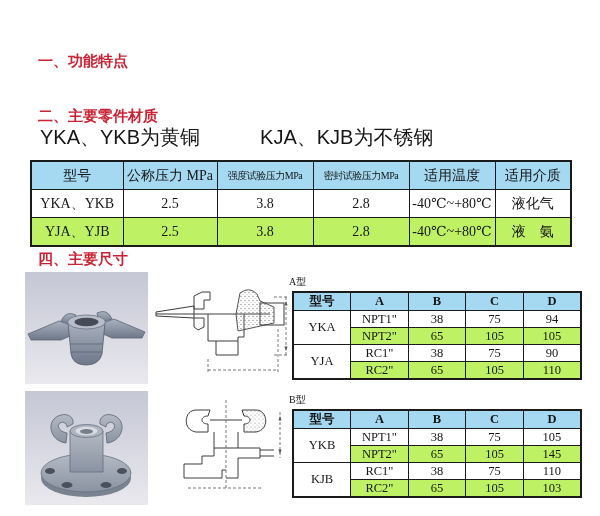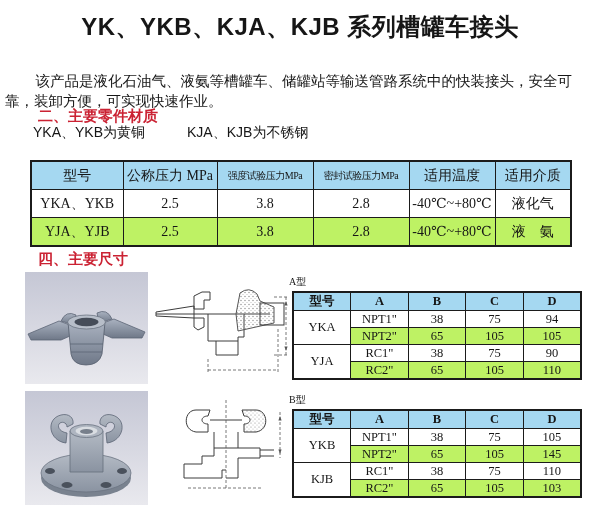--- a/index.html
+++ b/index.html
@@ -4,21 +4,21 @@
 <style>
   html,body{margin:0;padding:0;background:#ffffff;}
   .canvas{position:relative;width:600px;height:516px;background:#ffffff;overflow:hidden;
           font-family:"Liberation Sans","DejaVu Sans",sans-serif;color:#161616;}
   .title{position:absolute;top:11px;left:0;width:100%;text-align:center;
          font-size:24px;font-weight:bold;letter-spacing:0.5px;}
   .sec{position:absolute;left:38px;color:#cb2233;font-weight:bold;font-size:15px;}
   #sec1{top:52px;} #sec2{top:107px;} #sec3{top:141px;} #sec4{top:250px;}
   .para{position:absolute;top:71px;left:5px;width:592px;font-size:14.5px;
         line-height:20px;text-indent:2.1em;}
-  .mats{position:absolute;top:124px;left:33px;font-size:14px;}
+  .mats{position:absolute;top:124px;left:40px;font-size:20px;}
   table{border-collapse:collapse;table-layout:fixed;
         font-family:"Liberation Serif","DejaVu Serif",serif;border-radius:15px;}
   .perf{position:absolute;top:160px;left:30px;width:540px;border:2px solid #1b1b1b;}
   .perf th,.perf td{border:1px solid #1b1b1b;text-align:center;vertical-align:middle;
         height:27px;font-size:14px;padding:0;}
   .perf thead th{background:#a5d8f1;font-weight:normal;}
   .perf thead th.narrow{font-size:10px;letter-spacing:-0.5px;}
   tr.yellow td{background:#bef264;}
   .dim{position:absolute;left:292px;width:290px;border:2px solid #1b1b1b;}
   .dim th,.dim td{border:1px solid #1b1b1b;text-align:center;vertical-align:middle;
@@ -34,23 +34,22 @@
   #photoA{top:272px;height:112px;} #photoB{top:391px;height:114px;}
   .draw{position:absolute;background:#ffffff;}
   #drawA{left:152px;top:275px;width:140px;height:106px;}
   #drawB{left:162px;top:398px;width:128px;height:98px;}
 </style>
 </head>
 <body>
 
 <div class="canvas">
 
-  <div class="title">YK、YKB、KJA、KJB 系列槽罐车接头</div>
-
-  <div class="para">该产品是液化石油气、液氨等槽罐车、储罐站等输送管路系统中的快装接头，安全可靠，装卸方便，可实现快速作业。</div>
+
+  <div class="sec" id="sec1">一、功能特点</div>
 
   <div class="sec" id="sec2">二、主要零件材质</div>
   <div class="mats">YKA、YKB为黄铜　　　KJA、KJB为不锈钢</div>
 
 
   <table class="perf">
     <colgroup>
       <col style="width:92px">
         <col style="width:94px">
         <col style="width:96px">

